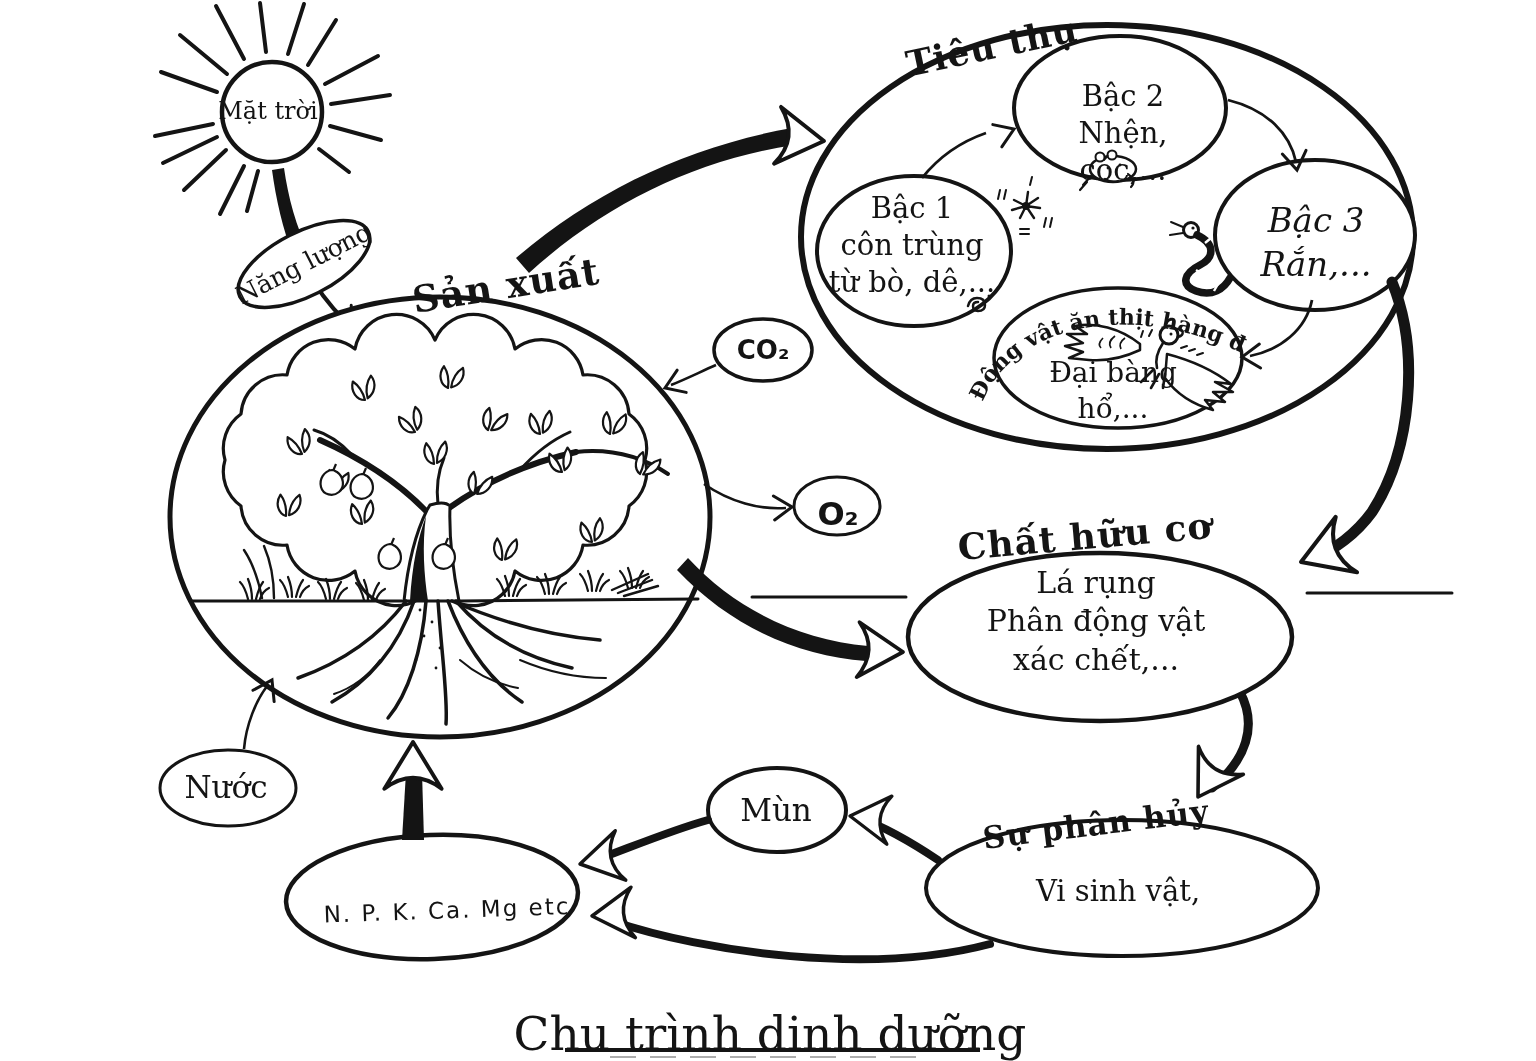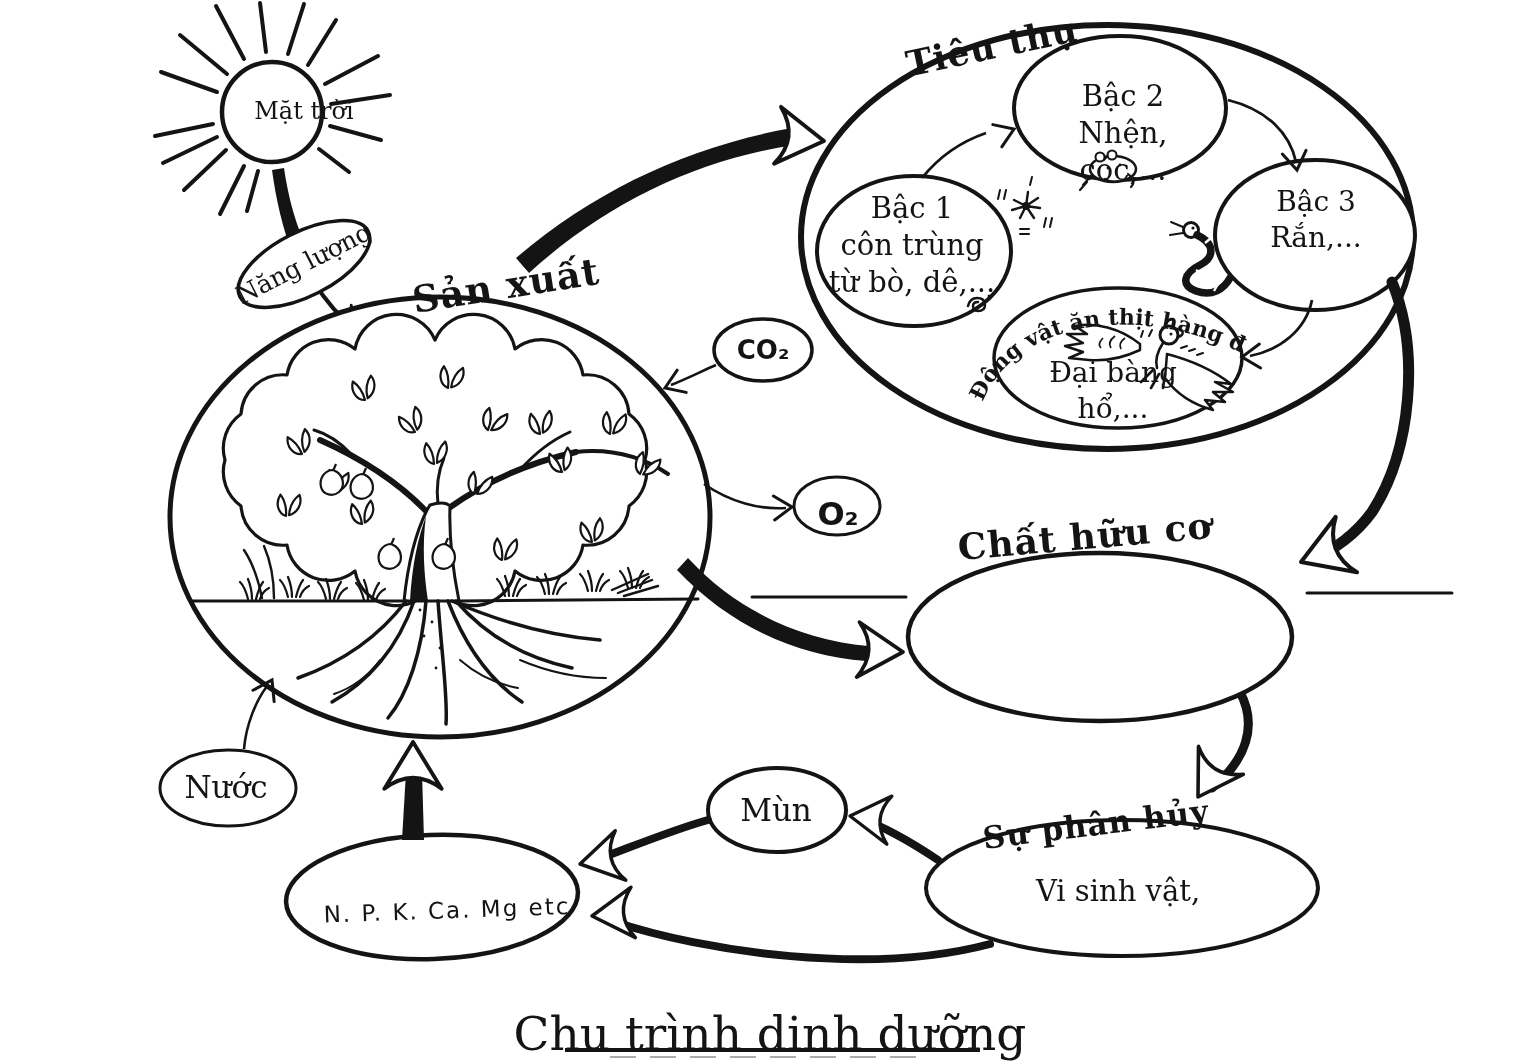--- a/index.html
+++ b/index.html
@@ -257,21 +257,21 @@
     <path d="M 244,749 C 246,725 256,700 268,685" fill="none" stroke="#141414" stroke-width="2.6"></path>
     <use href="#vh" transform="translate(272,680) rotate(-62)"></use>
   </g>
 
   <g>
     <line x1="565" y1="1050" x2="980" y2="1050" stroke="#141414" stroke-width="4"></line>
     <line x1="610" y1="1057" x2="930" y2="1057" stroke="#141414" stroke-width="2" opacity="0.35" stroke-dasharray="26 14"></line>
   </g>
 </svg>
 
-<div class="lbl" style="left:268px;top:111px;font-size:24px;margin-left:36px;">Mặt trời</div>
+<div class="lbl" style="left:268px;top:111px;font-size:24px;">Mặt trời</div>
 
 <div class="lbl" style="left:304px;top:264px;font-size:25px;transform:translate(-50%,-50%) rotate(-27deg);">Năng lượng</div>
 
 <div class="lbl hd" style="left:506px;top:286px;font-size:37px;transform:translate(-50%,-50%) rotate(-9deg);">Sản xuất</div>
 
 <div class="lbl hand" style="left:763px;top:351px;font-size:26px;font-weight:600;text-align:right;">CO₂</div>
 <div class="lbl hand" style="left:838px;top:514px;font-size:32px;font-weight:600;">O₂</div>
 
 <div class="lbl hd" style="left:992px;top:47px;font-size:35px;transform:translate(-50%,-50%) rotate(-12deg);">Tiêu thụ</div>
 
@@ -280,31 +280,36 @@
   <div>côn trùng</div>
   <div>từ bò, dê,...</div>
 </div>
 
 <div class="lbl stack" style="left:1123px;top:106px;font-size:29px;margin-top:28px;">
   <div>Bậc 2</div>
   <div>Nhện,</div>
   <div>cóc,...</div>
 </div>
 
-<div class="lbl stack" style="left:1316px;top:220px;font-size:28px;">
+<div class="lbl stack" style="left:1316px;top:243px;font-size:34px;font-style:italic;">
   <div>Bậc 3</div>
   <div>Rắn,...</div>
 </div>
 
 <div class="lbl stack" style="left:1073px;top:391px;font-size:28px;margin-left:40px;">
   <div>Đại bàng</div>
   <div>hổ,...</div>
 </div>
 
 <div class="lbl hd" style="left:1085px;top:536px;font-size:36px;transform:translate(-50%,-50%) rotate(-5deg);">Chất hữu cơ</div>
+<div class="lbl stack" style="left:1096px;top:622px;font-size:30px;">
+  <div>Lá rụng</div>
+  <div>Phân động vật</div>
+  <div>xác chết,...</div>
+</div>
 
 <div class="lbl hd" style="left:1096px;top:825px;font-size:31px;transform:translate(-50%,-50%) rotate(-7deg);">Sự phân hủy</div>
 <div class="lbl stack" style="left:1118px;top:892px;font-size:29px;">
   <div>Vi sinh vật,</div>
 </div>
 
 <div class="lbl" style="left:776px;top:811px;font-size:31px;">Mùn</div>
 
 <div class="lbl hand" style="left:447px;top:911px;font-size:23px;letter-spacing:2px;transform:translate(-50%,-50%) rotate(-2deg);">N. P. K. Ca. Mg etc</div>
 

